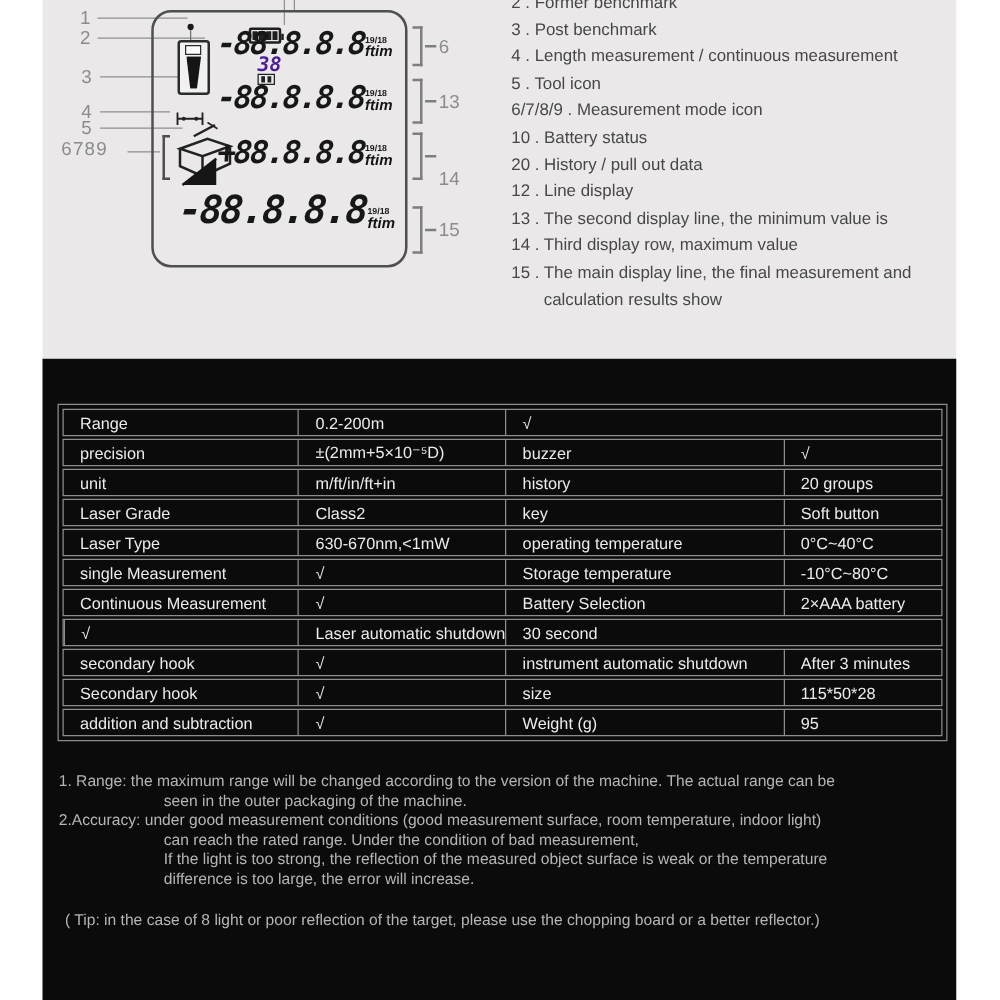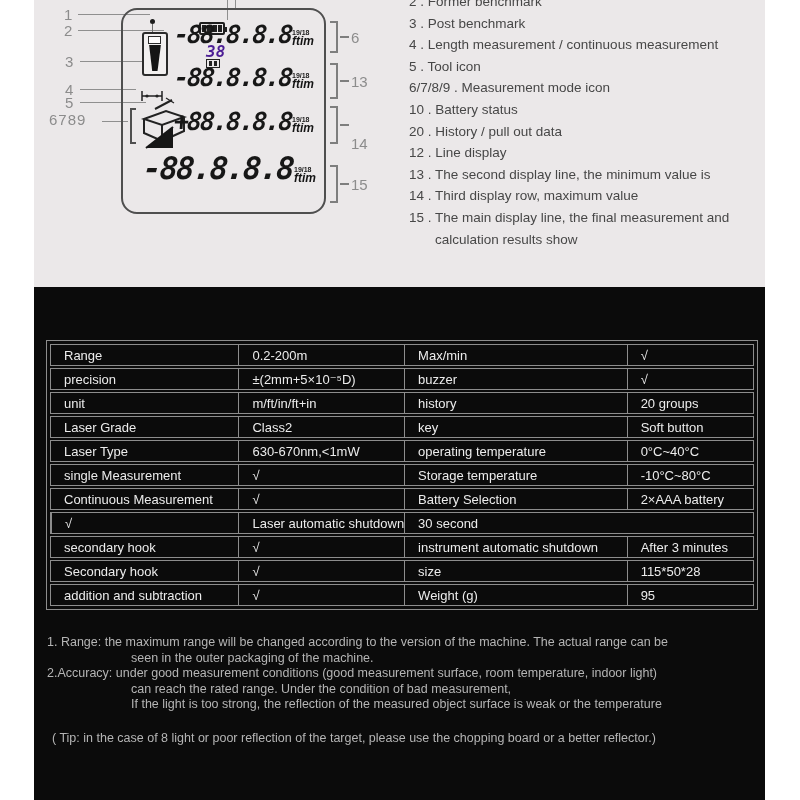--- a/index.html
+++ b/index.html
@@ -64,21 +64,21 @@
   .rtick { position:absolute; height:2px; width:9px; background:#7e7e7e; }
 
   
   .legend { position:absolute; left:375px; top:-9px; width:360px; list-style:none; }
   .legend li { font-size:13.5px; line-height:21.6px; color:#474747;
                padding-left:26px; text-indent:-26px; }
 
   
   .black-section { position:absolute; left:34px; top:287px; width:731px; height:513px; background:#0b0b0b; }
 
-  .spec-table { margin:53px 7px 0 12px; width:712px; border:1px solid #8d8d8d; padding:3px;
+  .spec-table { margin:36px 7px 0 12px; width:712px; border:1px solid #8d8d8d; padding:3px;
                 display:flex; flex-direction:column; gap:2px; }
   .trow { display:grid; grid-template-columns:26.7% 23.6% 31.7% 18%; border:1px solid #8d8d8d; height:22px; }
   .tcell { font-size:13px; color:#ececec; display:flex; align-items:center; padding-left:13px;
            white-space:nowrap; overflow:hidden; }
   .tcell.c2, .tcell.c3, .tcell.c4 { border-left:1px solid #8d8d8d; }
 
   .notes { margin-top:25px; }
   .note-line { font-size:12.5px; line-height:15.5px; color:#b5b5b5; padding-left:13px; white-space:nowrap; }
   .note-line.indent { padding-left:97px; }
   .tip-note { margin-top:18px; padding-left:18px; font-size:12.5px; color:#b5b5b5; white-space:nowrap; }
@@ -219,21 +219,20 @@
         <li>14 . Third display row, maximum value</li>
         <li>15 . The main display line, the final measurement and calculation results show</li>
       </ul>
   </div>
 
   <div class="black-section">
     <div class="spec-table">
         <div class="trow">
           <div class="tcell c1">Range</div>
           <div class="tcell c2">0.2-200m</div>
-          <div class="tcell c3">Max/min</div>
           <div class="tcell c4">√</div>
         </div>
         <div class="trow">
           <div class="tcell c1">precision</div>
           <div class="tcell c2">±(2mm+5×10⁻⁵D)</div>
           <div class="tcell c3">buzzer</div>
           <div class="tcell c4">√</div>
         </div>
         <div class="trow">
           <div class="tcell c1">unit</div>
@@ -288,17 +287,18 @@
           <div class="tcell c3">Weight (g)</div>
           <div class="tcell c4">95</div>
         </div>
       </div>
     <div class="notes">
         <div class="note-line">1. Range: the maximum range will be changed according to the version of the machine. The actual range can be</div>
         <div class="note-line indent">seen in the outer packaging of the machine.</div>
         <div class="note-line">2.Accuracy: under good measurement conditions (good measurement surface, room temperature, indoor light)</div>
         <div class="note-line indent">can reach the rated range. Under the condition of bad measurement,</div>
         <div class="note-line indent">If the light is too strong, the reflection of the measured object surface is weak or the temperature</div>
+        <div class="note-line indent">difference is too large, the error will increase.</div>
       </div>
     <div class="tip-note">( Tip: in the case of 8 light or poor reflection of the target, please use the chopping board or a better reflector.)</div>
   </div>
 
 </div>
 
 </body></html>

